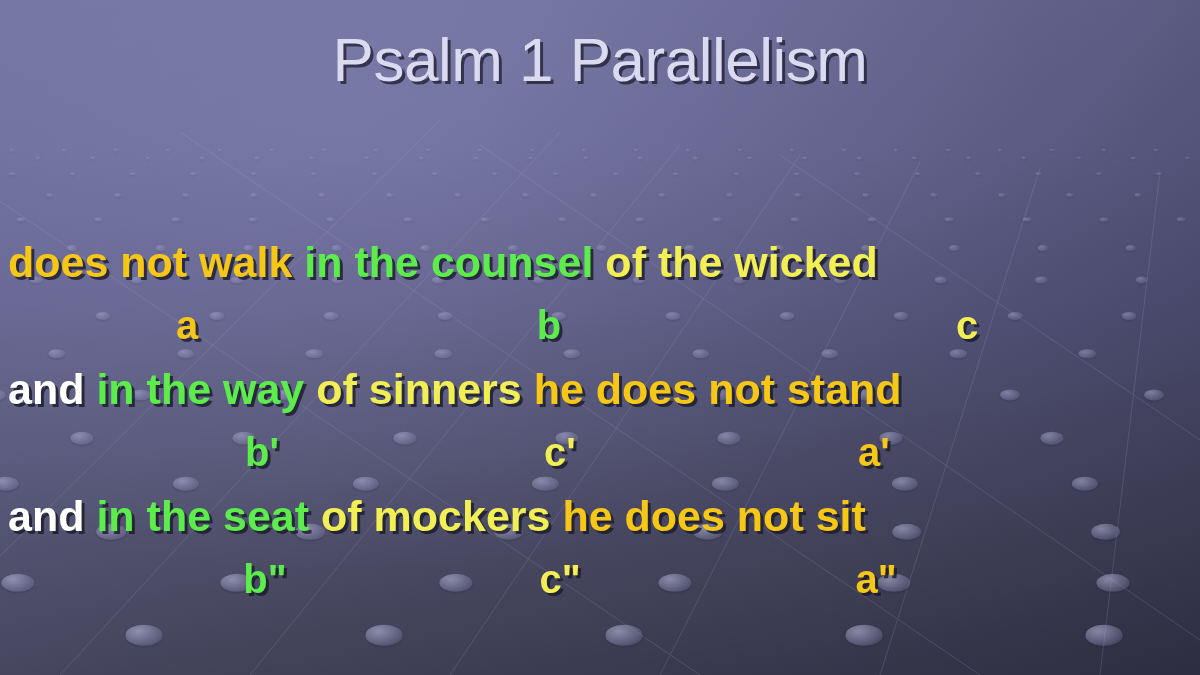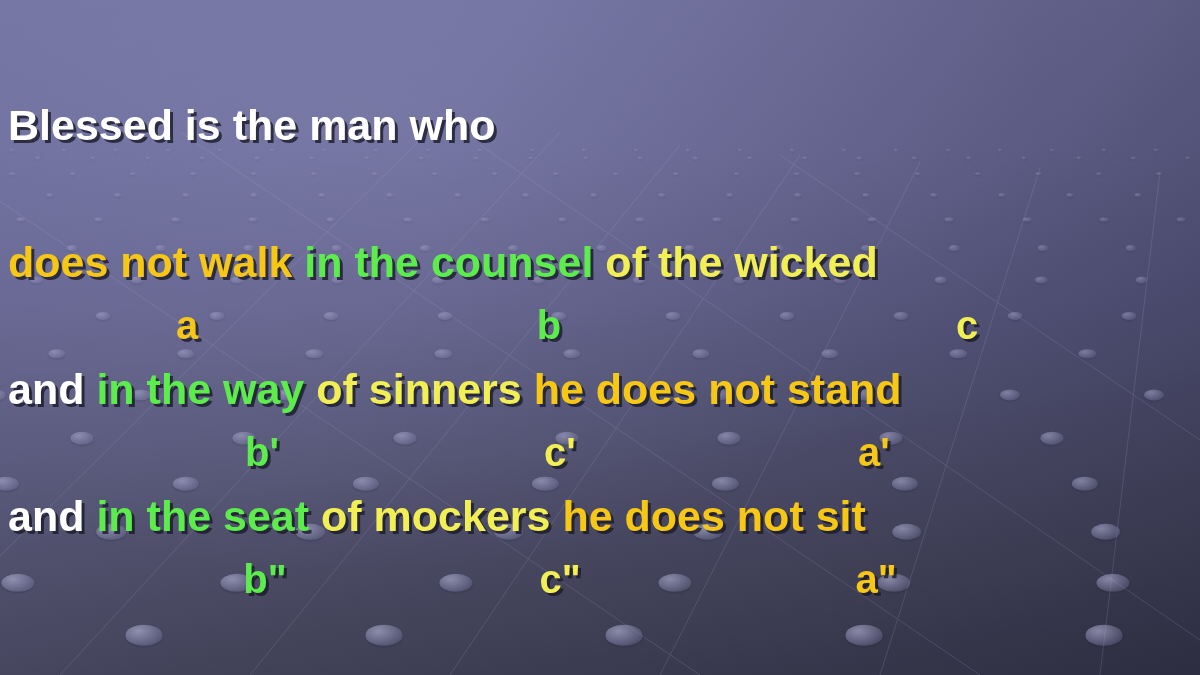--- a/index.html
+++ b/index.html
@@ -303,22 +303,22 @@
       <div class="bead" style="left: 144.052px; top: 635.233px; width: 37.0158px; height: 20.3587px; opacity: 0.64;"></div>
       <div class="bead" style="left: 384.104px; top: 635.233px; width: 37.0158px; height: 20.3587px; opacity: 0.64;"></div>
       <div class="bead" style="left: 624.156px; top: 635.233px; width: 37.0158px; height: 20.3587px; opacity: 0.64;"></div>
       <div class="bead" style="left: 864.208px; top: 635.233px; width: 37.0158px; height: 20.3587px; opacity: 0.64;"></div>
       <div class="bead" style="left: 1104.26px; top: 635.233px; width: 37.0158px; height: 20.3587px; opacity: 0.64;"></div>
     </div>
   <div class="vignette"></div>
 
   <div class="content">
 
-
-    <div class="subtitle">Blessed is the man who</div>
+    <div class="title">Psalm 1 Parallelism</div>
+
 
     <div id="verse-host">
         <div class="verse-line" style="top: 238px;"><span class="seg" style="color: rgb(247, 199, 22);">does not walk</span><span class="seg" style="color: rgb(255, 255, 255);">&nbsp;</span><span class="seg" style="color: rgb(92, 237, 76);">in the counsel</span><span class="seg" style="color: rgb(255, 255, 255);">&nbsp;</span><span class="seg" style="color: rgb(242, 239, 85);">of the wicked</span></div>
         <div class="label-row" style="top: 303px;">
           <span class="label" style="left: 187px; color: rgb(247, 199, 22);">a</span>
           <span class="label" style="left: 549px; color: rgb(92, 237, 76);">b</span>
           <span class="label" style="left: 967px; color: rgb(242, 239, 85);">c</span>
         </div>
         <div class="verse-line" style="top: 365px;"><span class="seg" style="color: rgb(255, 255, 255);">and</span><span class="seg" style="color: rgb(255, 255, 255);">&nbsp;</span><span class="seg" style="color: rgb(92, 237, 76);">in the way</span><span class="seg" style="color: rgb(255, 255, 255);">&nbsp;</span><span class="seg" style="color: rgb(242, 239, 85);">of sinners</span><span class="seg" style="color: rgb(255, 255, 255);">&nbsp;</span><span class="seg" style="color: rgb(247, 199, 22);">he does not stand</span></div>
         <div class="label-row" style="top: 430px;">

